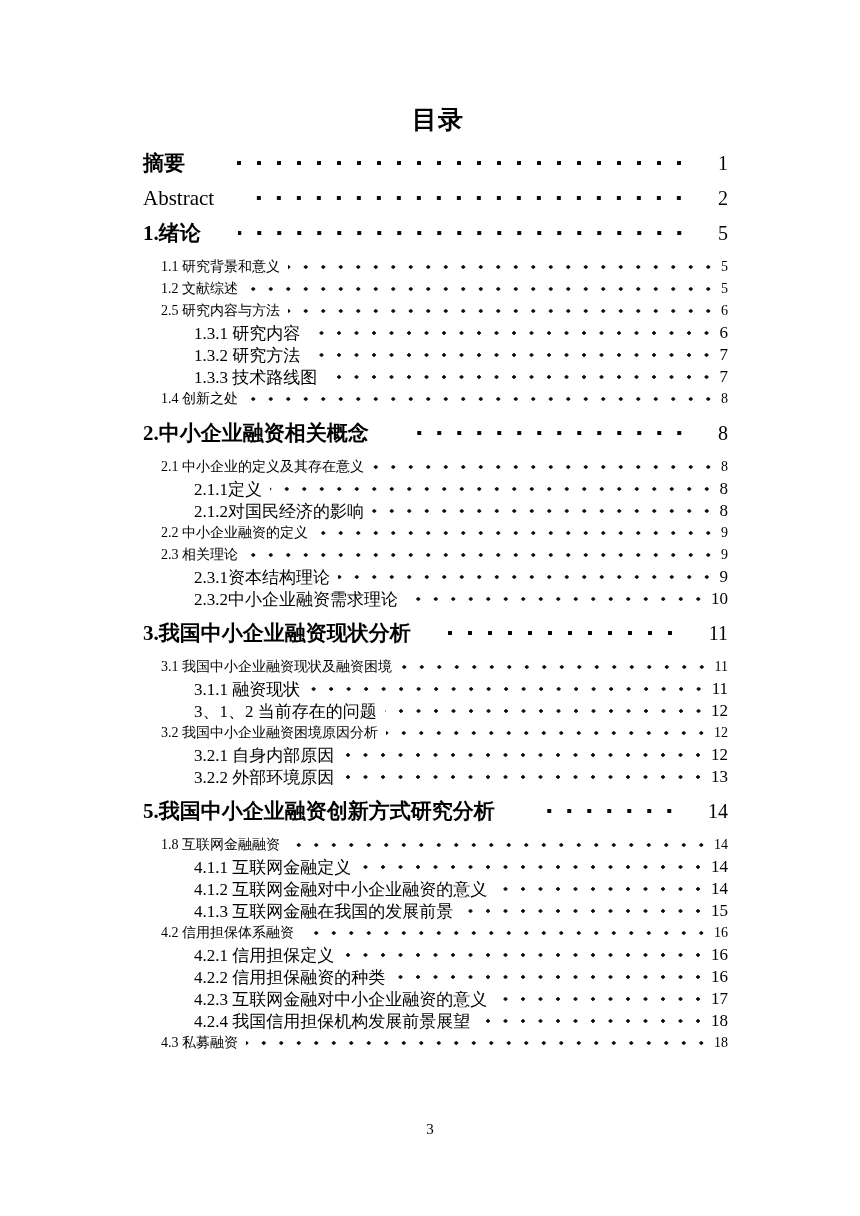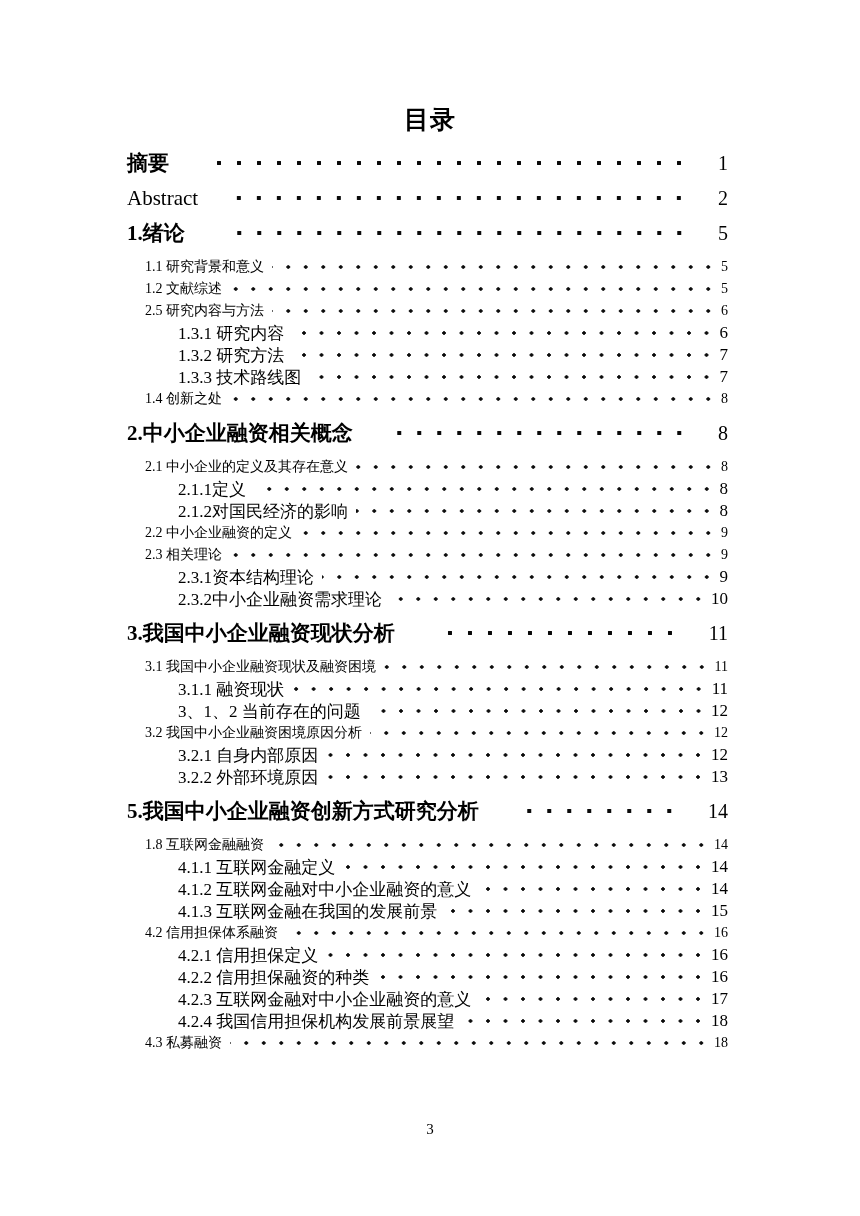--- a/index.html
+++ b/index.html
@@ -9,20 +9,21 @@
   }
   .page {
     position: relative;
     width: 860px;
     height: 1216px;
     background: #ffffff;
     color: #000000;
     font-family: "Liberation Serif", "DejaVu Serif", serif;
     overflow: hidden;
     box-sizing: border-box;
+    padding-left: 16px;
   }
   .doc-title {
     margin: 0;
     padding-top: 103px;
     margin-bottom: 14px;
     text-align: center;
     font-size: 25px;
     font-weight: bold;
     letter-spacing: 1px;
     line-height: 34px;

